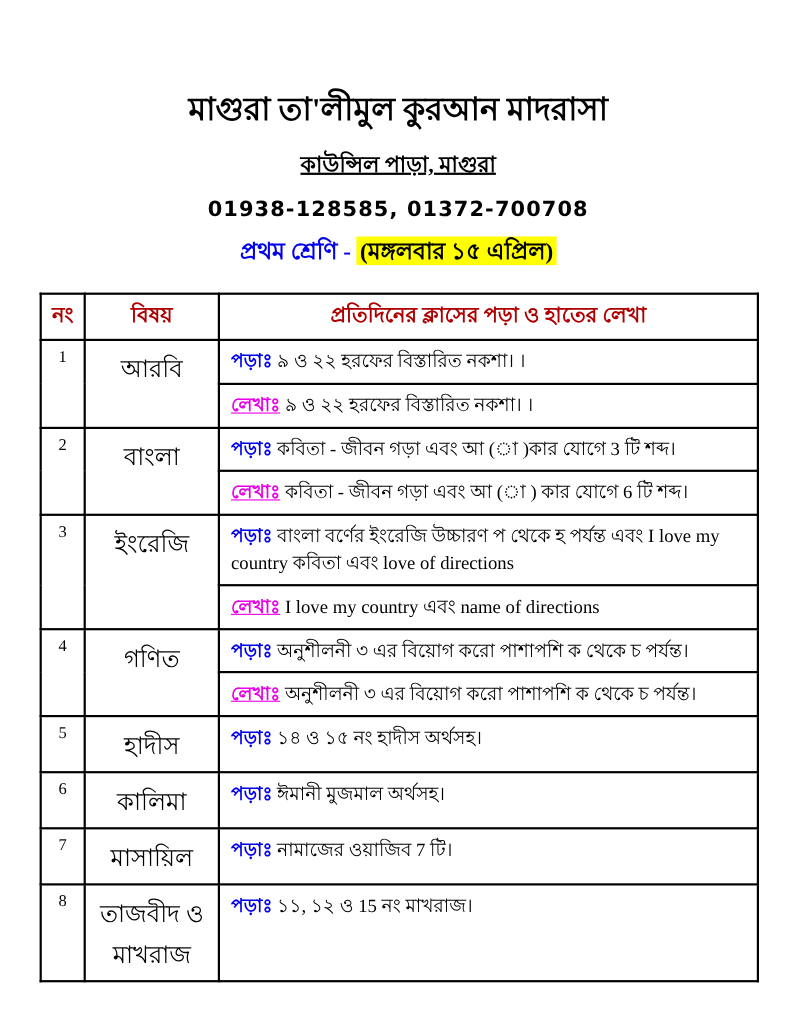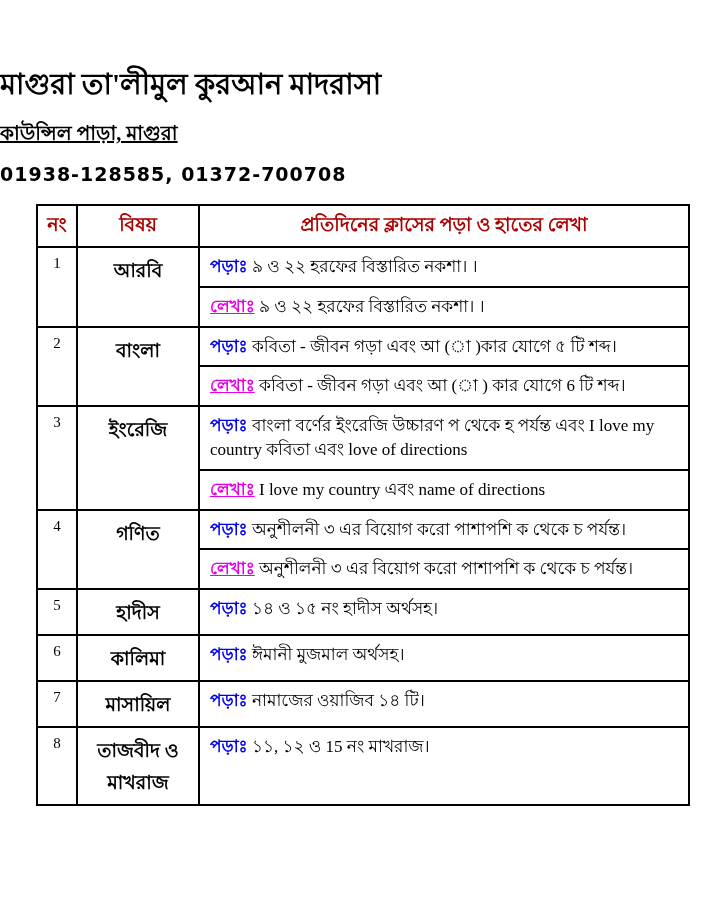--- a/index.html
+++ b/index.html
@@ -4,21 +4,21 @@
 <style>
   html,body{margin:0;padding:0;}
   body{
     width:724px;height:917px;background:#ffffff;
     font-family:"Liberation Serif", serif;
     color:#000;
     position:relative;
     overflow:hidden;
   }
   .page{padding-top:66px;}
-  .doc-header{text-align:left;}
+  .doc-header{text-align:center;margin-top:16px;}
   .school-title{
     font-size:29px;font-weight:bold;line-height:1.25;margin:0;
     font-family:"Liberation Serif", serif;
   }
   .school-address{
     font-size:20px;font-weight:bold;margin-top:16px;text-decoration:underline;
   }
   .phone-numbers{
     font-family:"DejaVu Sans", sans-serif;
     font-size:19px;font-weight:bold;letter-spacing:1px;
@@ -45,21 +45,21 @@
     color:#AE0000;font-size:19px;font-weight:bold;
     height:36px;text-align:center;padding:2px 4px;
   }
   td.no{
     text-align:center;vertical-align:top;
     font-family:"Liberation Serif", serif;
     font-size:15px;padding-top:7px;
   }
   td.subject{
     text-align:center;vertical-align:top;
-    font-weight:bold;font-size:19px;padding:8px 4px 4px;
+    font-weight:normal;font-size:22px;padding:8px 4px 4px;
   }
   td.lesson{
     font-size:17px;line-height:1.45;
     padding:7px 10px 6px;vertical-align:top;
     height:24px; 
     border-radius:13px;
   }
   .lesson-label{font-weight:bold;}
   .lesson-label.reading{color:#0000EE;}
   .lesson-label.writing{color:#E800E8;text-decoration:underline;}
@@ -67,20 +67,23 @@
 </style>
 </head>
 <body>
 
 <div class="page">
 
   <div class="doc-header">
     <h1 class="school-title">মাগুরা তা'লীমুল কুরআন মাদরাসা</h1>
     <div class="school-address">কাউন্সিল পাড়া, মাগুরা</div>
     <div class="phone-numbers">01938-128585, 01372-700708</div>
+    <div class="class-line">
+      <span class="class-name">প্রথম শ্রেণি</span><span class="class-sep"> - </span><span class="class-date">(মঙ্গলবার ১৫ এপ্রিল)</span>
+    </div>
   </div>
 
   <table class="lesson-table">
     <colgroup>
       <col class="c-no">
       <col class="c-subject">
       <col class="c-lesson">
     </colgroup>
     <thead>
       <tr>
@@ -94,21 +97,21 @@
           <td class="no" rowspan="2">1</td>
           <td class="subject" rowspan="2">আরবি</td>
           <td class="lesson"><span class="lesson-label reading">পড়াঃ</span><span class="lesson-text"> ৯ ও ২২  হরফের বিস্তারিত নকশা। ।</span></td>
         </tr>
         <tr>
           <td class="lesson"><span class="lesson-label writing">লেখাঃ</span><span class="lesson-text"> ৯ ও ২২ হরফের বিস্তারিত নকশা। ।</span></td>
         </tr>
         <tr>
           <td class="no" rowspan="2">2</td>
           <td class="subject" rowspan="2">বাংলা</td>
-          <td class="lesson"><span class="lesson-label reading">পড়াঃ</span><span class="lesson-text"> কবিতা - জীবন গড়া এবং আ (◌া )কার যোগে ৫ টি শব্দ।</span></td>
+          <td class="lesson"><span class="lesson-label reading">পড়াঃ</span><span class="lesson-text"> কবিতা - জীবন গড়া এবং আ (◌া )কার যোগে 3 টি শব্দ।</span></td>
         </tr>
         <tr>
           <td class="lesson"><span class="lesson-label writing">লেখাঃ</span><span class="lesson-text"> কবিতা - জীবন গড়া এবং আ (◌া ) কার যোগে 6 টি শব্দ।</span></td>
         </tr>
         <tr>
           <td class="no" rowspan="2">3</td>
           <td class="subject" rowspan="2">ইংরেজি</td>
           <td class="lesson"><span class="lesson-label reading">পড়াঃ</span><span class="lesson-text"> বাংলা বর্ণের ইংরেজি উচ্চারণ প থেকে হ পর্যন্ত এবং I love my country কবিতা এবং love of directions</span></td>
         </tr>
         <tr>
@@ -128,21 +131,21 @@
           <td class="lesson"><span class="lesson-label reading">পড়াঃ</span><span class="lesson-text"> ১৪ ও ১৫ নং হাদীস অর্থসহ।</span></td>
         </tr>
         <tr>
           <td class="no" rowspan="1">6</td>
           <td class="subject" rowspan="1">কালিমা</td>
           <td class="lesson"><span class="lesson-label reading">পড়াঃ</span><span class="lesson-text"> ঈমানী মুজমাল অর্থসহ।</span></td>
         </tr>
         <tr>
           <td class="no" rowspan="1">7</td>
           <td class="subject" rowspan="1">মাসায়িল</td>
-          <td class="lesson"><span class="lesson-label reading">পড়াঃ</span><span class="lesson-text"> নামাজের ওয়াজিব ১৪ টি।</span></td>
+          <td class="lesson"><span class="lesson-label reading">পড়াঃ</span><span class="lesson-text"> নামাজের ওয়াজিব 7 টি।</span></td>
         </tr>
         <tr>
           <td class="no" rowspan="1">8</td>
           <td class="subject" rowspan="1">তাজবীদ ও মাখরাজ</td>
           <td class="lesson"><span class="lesson-label reading">পড়াঃ</span><span class="lesson-text"> ১১, ১২ ও 15 নং মাখরাজ।</span></td>
         </tr>
       </tbody>
   </table>
 
 </div>

